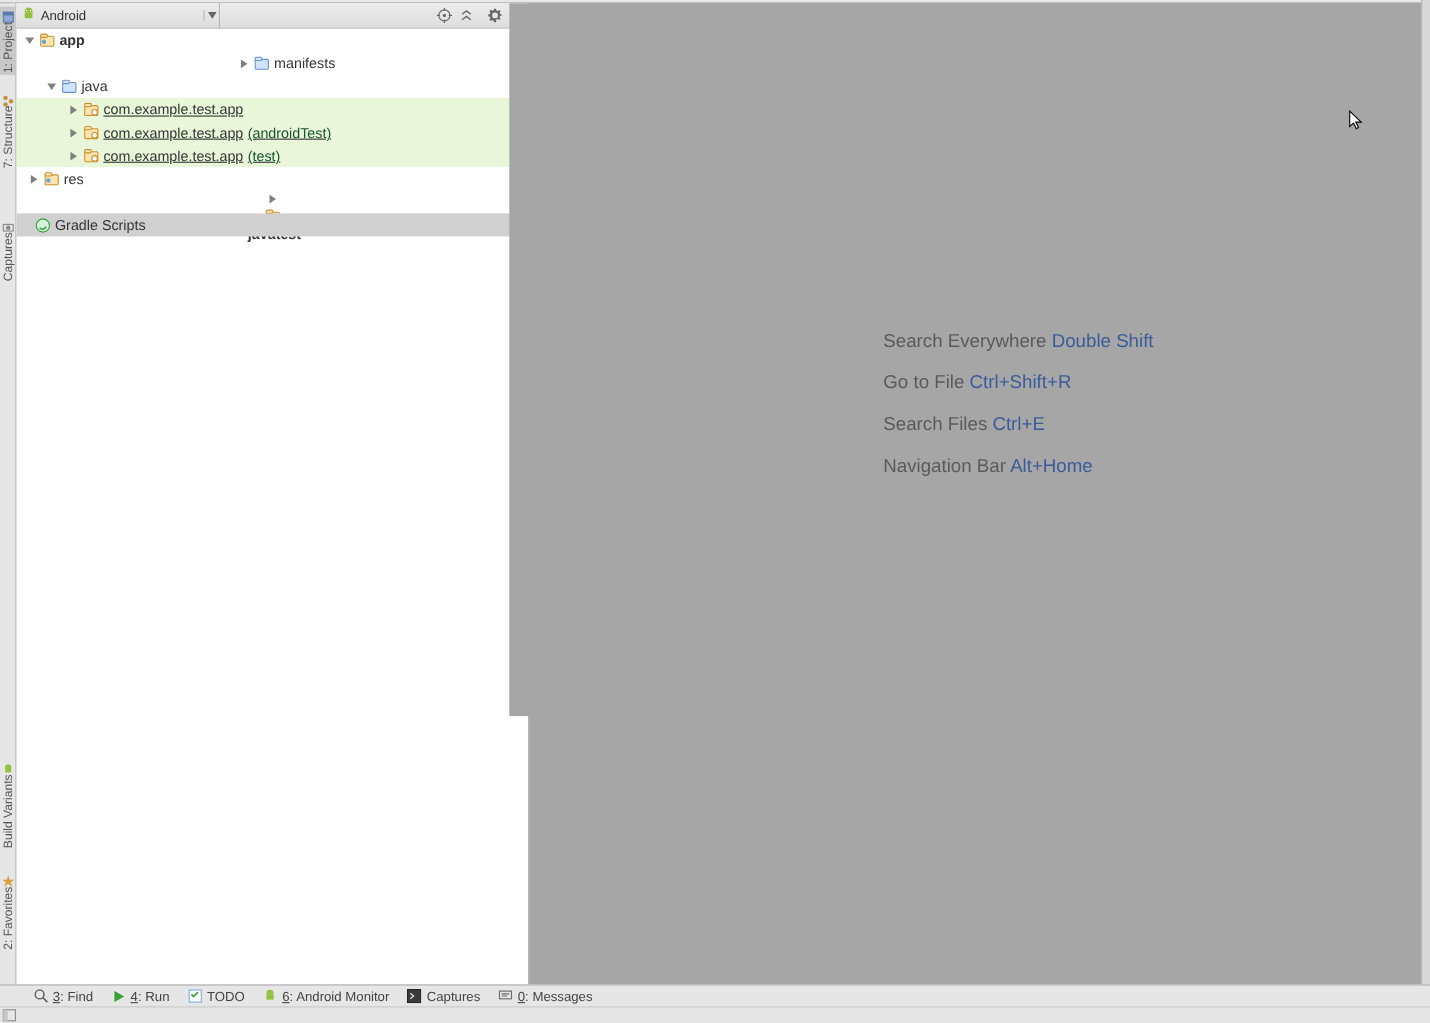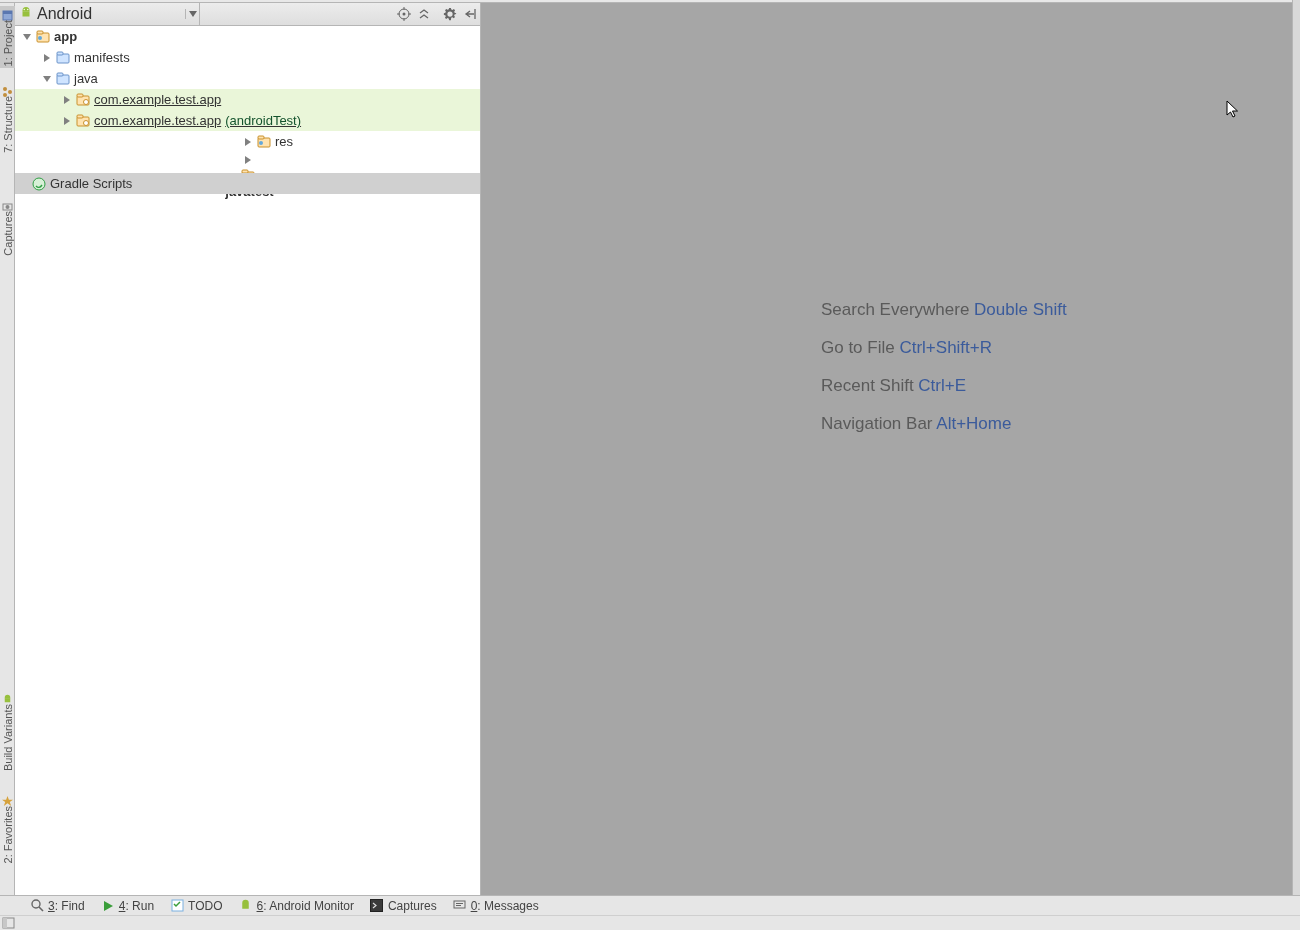--- a/index.html
+++ b/index.html
@@ -16,39 +16,39 @@
   .left-strip .vicon{width:11px;height:11px;margin-top:3px;}
   .vtab.project{top:3px;height:62px;background:#c8c8c8;}
   .vtab.structure{top:70px;height:82px;}
   .vtab.captures{top:180px;height:75px;}
   .vtab.buildvar{top:670px;height:100px;}
   .vtab.favorites{top:782px;height:80px;}
   
   .project-panel{position:absolute;left:15px;top:3px;width:466px;height:892px;background:#fff;border-right:1px solid #b5b5b5;}
   .pp-header{height:23px;background:linear-gradient(#ececec,#dedede);border-bottom:1px solid #b5b5b5;display:flex;align-items:center;}
   .pp-dropdown{display:flex;align-items:center;height:23px;border-right:1px solid #b5b5b5;width:185px;padding-left:4px;cursor:pointer;}
-  .pp-dropdown .dd-label{margin-left:4px;flex:1 1 auto;font-size:16px;}
+  .pp-dropdown .dd-label{margin-left:4px;flex:1 1 auto;font-size:12px;}
   .pp-dropdown .dd-arrow{width:14px;height:10px;border-left:1px solid #b5b5b5;display:flex;align-items:center;justify-content:center;}
   .pp-header .spacer{flex:1 1 auto;}
   .pp-header .hicon{width:20px;height:18px;display:flex;align-items:center;justify-content:center;cursor:pointer;}
   .hicon svg{display:block;}
   .tree{height:869px;overflow:auto;}
   .tree-row{height:21px;display:flex;align-items:center;position:relative;}
   .tree-row.selected{background:#d0d0d0;}
   .tree-row.hl{background:#eaf6d9;text-decoration:underline;}
   .tw{width:16px;height:16px;display:flex;align-items:center;justify-content:center;flex:none;}
   .twist{width:0;height:0;border-style:solid;}
   .twist.closed{border-width:4px 0 4px 6px;border-color:transparent transparent transparent #808080;}
   .twist.open{border-width:6px 4px 0 4px;border-color:#808080 transparent transparent transparent;}
   .nicon{width:16px;height:16px;flex:none;display:flex;align-items:center;justify-content:center;}
   .nlabel{margin-left:3px;white-space:nowrap;}
   .nlabel.bold{font-weight:700;}
   .nlabel .dim{color:#14532d;margin-left:4px;}
   
-  .editor{position:absolute;left:481px;top:3px;right:8px;height:648px;background:#a6a6a6;}
+  .editor{position:absolute;left:463px;top:3px;right:8px;height:648px;background:#a6a6a6;}
   .tips{position:absolute;left:340px;top:288px;color:#5a5a5a;font-size:17px;line-height:38px;}
   .tips div{white-space:nowrap;}
   .tips .shortcut{color:#3b5b9b;}
   
   .bottom-bar{position:absolute;left:0;right:0;bottom:15px;height:20px;background:#e6e6e6;border-top:1px solid #b5b5b5;display:flex;align-items:center;padding-left:22px;}
   .bbtn{display:flex;align-items:center;height:20px;padding:0 8px;cursor:pointer;font-size:12px;color:#444;}
   .bbtn .bicon{width:14px;height:14px;margin-right:4px;display:flex;align-items:center;justify-content:center;}
   .bbtn .ul{text-decoration:underline;}
   
   .status-bar{position:absolute;left:0;right:0;bottom:0;height:15px;background:#e6e6e6;border-top:1px solid #cfcfcf;}
@@ -164,21 +164,21 @@
           </span>
           <span class="nicon">
             <svg width="14" height="14">
               <rect x="1" y="3" width="12" height="9" rx="1" fill="#ffe3b0" stroke="#c9912c"></rect>
               <rect x="1" y="1" width="6" height="3" rx="1" fill="#ffe3b0" stroke="#c9912c"></rect>
               <circle cx="4" cy="8" r="2" fill="#64a8dc"></circle>
             </svg>
           </span>
           <span class="nlabel bold">app</span>
         </div>
-        <div class="tree-row" style="padding-left: 24px;">
+        <div class="tree-row" style="padding-left: 24px; justify-content: center;">
           <span class="tw">
             <span class="twist closed"></span>
           </span>
           <span class="nicon">
             <svg width="14" height="14">
               <rect x="1" y="3" width="12" height="9" rx="1" fill="#cfe4ff" stroke="#6b93c9"></rect>
               <rect x="1" y="1" width="6" height="3" rx="1" fill="#cfe4ff" stroke="#6b93c9"></rect>
             </svg>
           </span>
           <span class="nlabel">manifests</span>
@@ -214,21 +214,34 @@
           </span>
           <span class="nicon">
             <svg width="14" height="14">
               <rect x="1" y="3" width="12" height="9" rx="1" fill="#ffe3b0" stroke="#c9912c"></rect>
               <rect x="1" y="1" width="6" height="3" rx="1" fill="#ffe3b0" stroke="#c9912c"></rect>
               <circle cx="10" cy="9" r="2.5" fill="#fff" stroke="#c9912c"></circle>
             </svg>
           </span>
           <span class="nlabel">com.example.test.app<span class="dim">(androidTest)</span></span>
         </div>
-        <div class="tree-row" style="padding-left: 38px; justify-content: center;">
+        <div class="tree-row hl" style="padding-left: 44px;">
+          <span class="tw">
+            <span class="twist closed"></span>
+          </span>
+          <span class="nicon">
+            <svg width="14" height="14">
+              <rect x="1" y="3" width="12" height="9" rx="1" fill="#ffe3b0" stroke="#c9912c"></rect>
+              <rect x="1" y="1" width="6" height="3" rx="1" fill="#ffe3b0" stroke="#c9912c"></rect>
+              <circle cx="10" cy="9" r="2.5" fill="#fff" stroke="#c9912c"></circle>
+            </svg>
+          </span>
+          <span class="nlabel">com.example.test.app<span class="dim">(test)</span></span>
+        </div>
+        <div class="tree-row" style="padding-left: 8px;">
           <span class="tw">
             <span class="twist closed"></span>
           </span>
           <span class="nicon">
             <svg width="14" height="14">
               <rect x="1" y="3" width="12" height="9" rx="1" fill="#ffe3b0" stroke="#c9912c"></rect>
               <rect x="1" y="1" width="6" height="3" rx="1" fill="#ffe3b0" stroke="#c9912c"></rect>
               <circle cx="4" cy="8" r="2" fill="#64a8dc"></circle>
             </svg>
           </span>
@@ -257,21 +270,21 @@
           </span>
           <span class="nlabel">Gradle Scripts</span>
         </div>
       </div>
 </div>
 
 <div class="editor">
   <div class="tips" id="tips">
         <div><span>Search Everywhere </span><span class="shortcut">Double Shift</span></div>
         <div><span>Go to File </span><span class="shortcut">Ctrl+Shift+R</span></div>
-        <div><span>Recent Shift </span><span class="shortcut">Ctrl+E</span></div>
+        <div><span>Search Files </span><span class="shortcut">Ctrl+E</span></div>
         <div><span>Navigation Bar </span><span class="shortcut">Alt+Home</span></div>
       </div>
 </div>
 
 <div class="right-gutter"></div>
 
 <div class="bottom-bar" id="bottombar">
       <div class="bbtn">
         <span class="bicon">
           <svg width="13" height="13">

